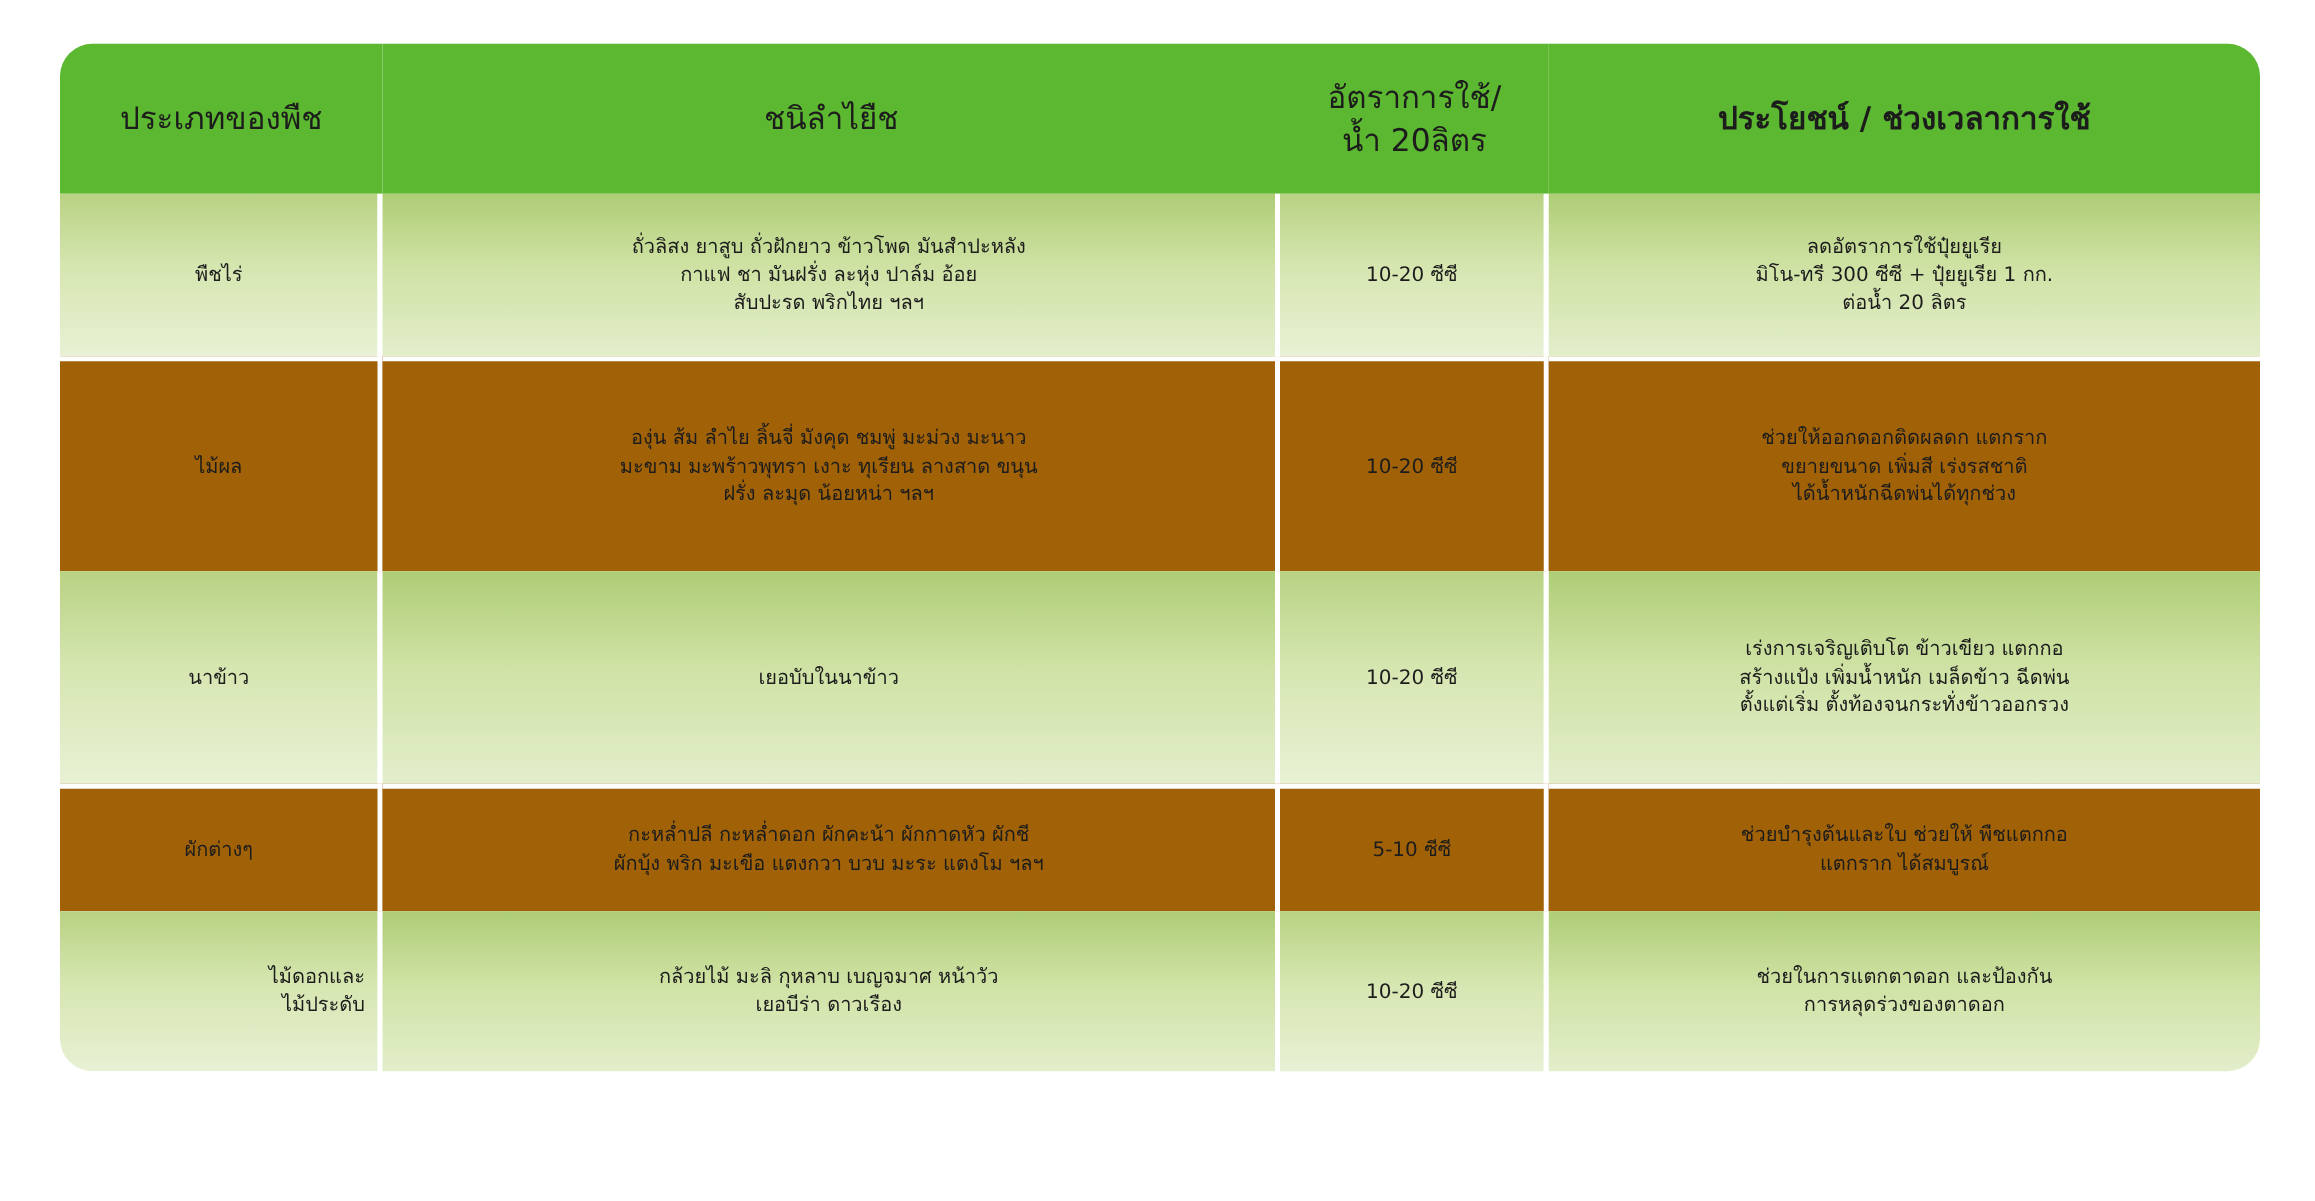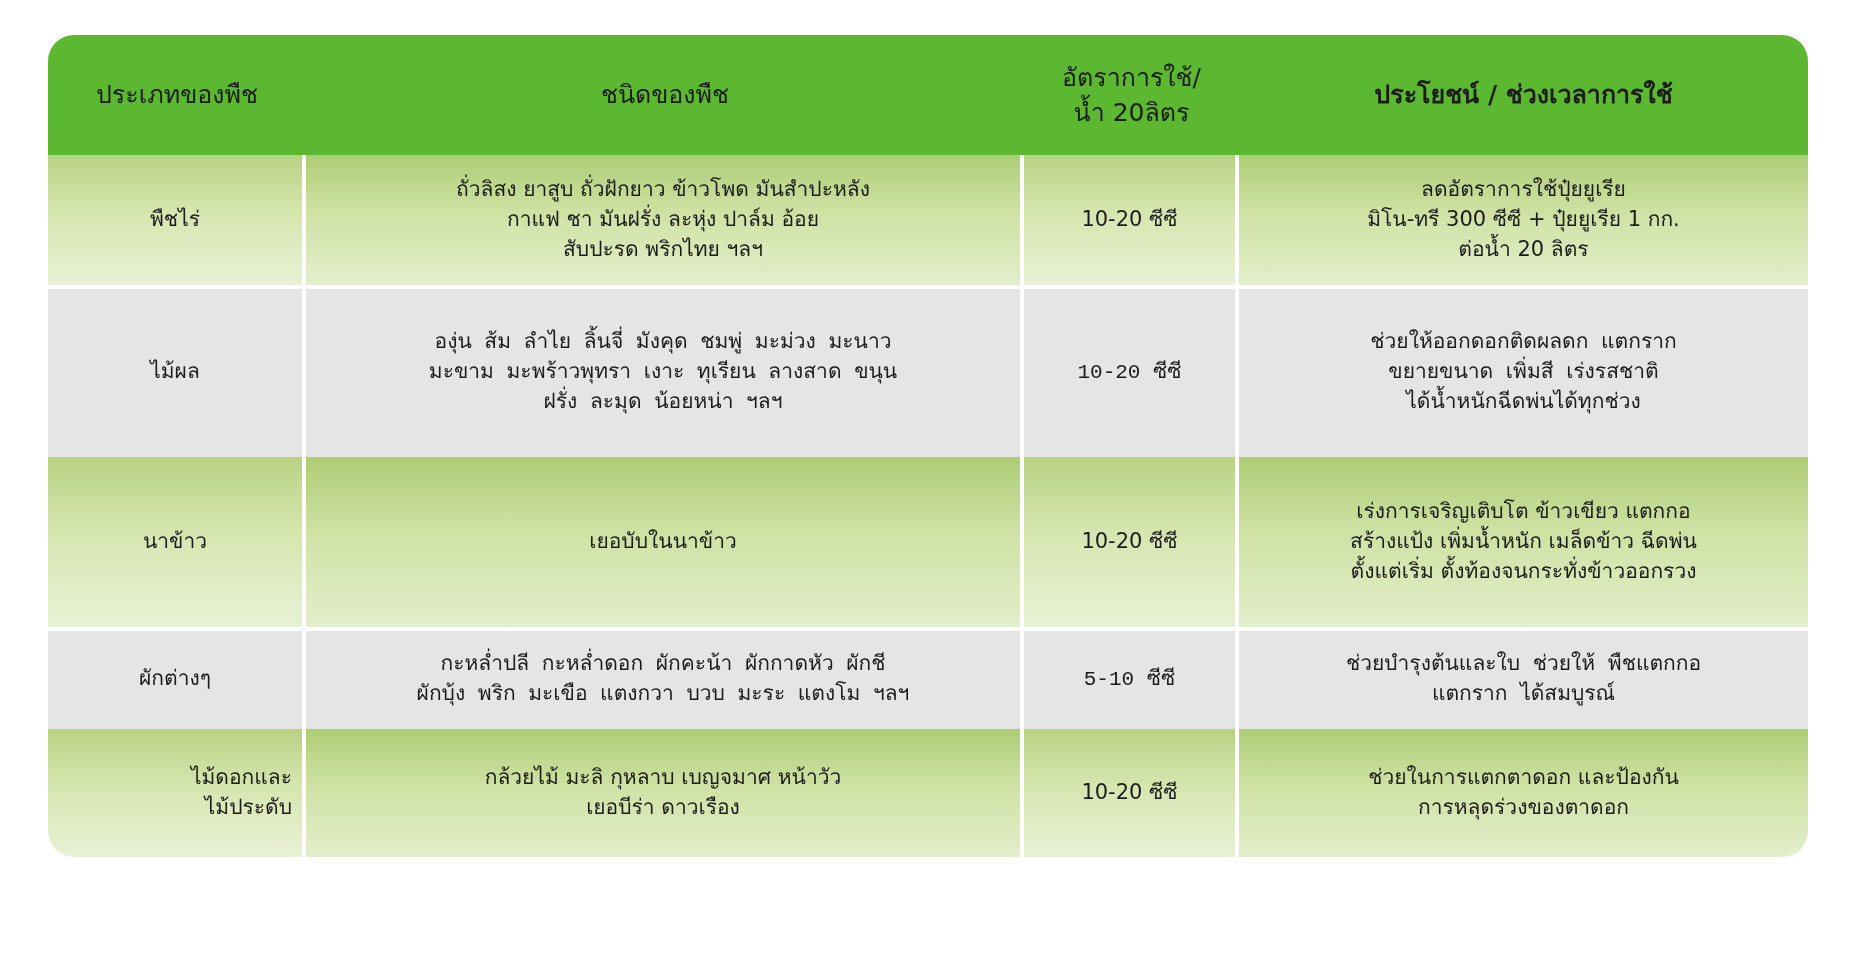--- a/index.html
+++ b/index.html
@@ -61,35 +61,34 @@
     border-top-left-radius: 26px;
   }
   thead th.h4 {
     border-top-right-radius: 26px;
     font-weight: bold;
   }
   thead th .cell-inner { display: block; }
 
   
   tbody td {
-    font-size: 21px;
+    font-size: 16px;
   }
 
   
   tr.shaded td {
     background: linear-gradient(to bottom, #aecd76 0%, #cfe2a4 45%, #e3eecb 100%);
   }
   tr.shaded td.alt {
     background: linear-gradient(to bottom, #b8d283 0%, #d6e6b0 45%, #e8f1d5 100%);
   }
 
   
   tr.plain td {
-    background: #e5e5e5;
-    font-family: Liberation Mono, monospace;
+    background: #a16207;
   }
 
   
   tbody td {
     border-right: 4px solid #ffffff;
   }
   tbody td:last-child {
     border-right: none;
   }
   tbody tr {
@@ -121,21 +120,21 @@
           <col class="c2">
           <col class="c3">
           <col class="c4">
       </colgroup>
       <thead>
         <tr>
           <th class="h1">
             <span class="cell-inner line">ประเภทของพืช</span>
           </th>
           <th class="h2">
-            <span class="cell-inner line">ชนิดของพืช</span>
+            <span class="cell-inner line">ชนิลำไยืช</span>
           </th>
           <th class="h3">
             <span class="cell-inner line">อัตราการใช้/</span>
             <span class="cell-inner line">น้ำ 20ลิตร</span>
           </th>
           <th class="h4">
             <span class="cell-inner line">ประโยชน์ / ช่วงเวลาการใช้</span>
           </th>
         </tr>
       </thead>

